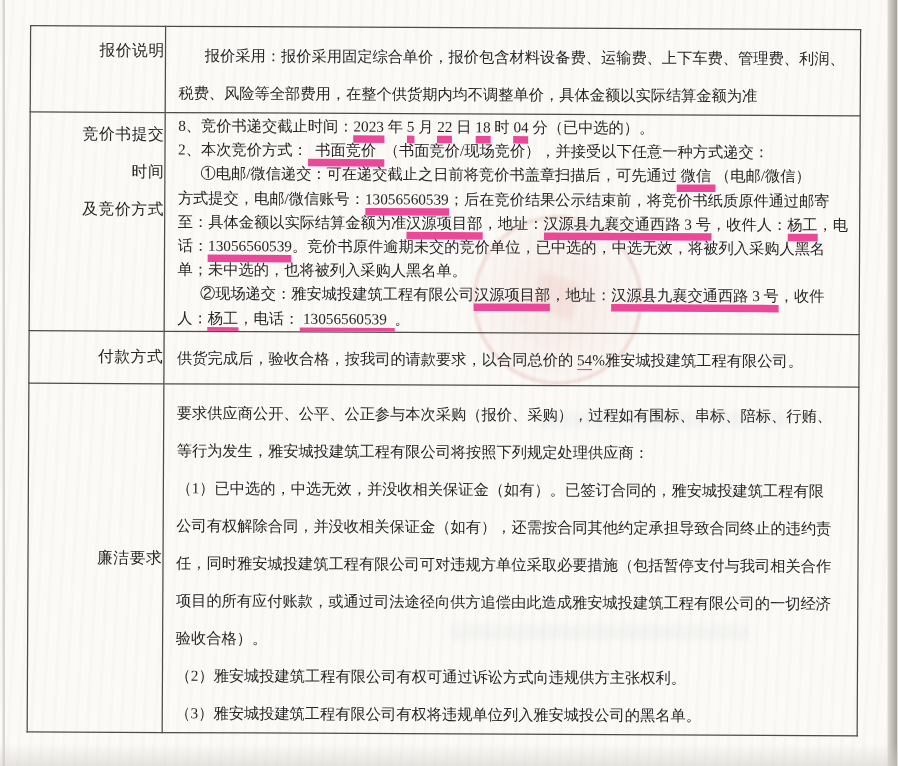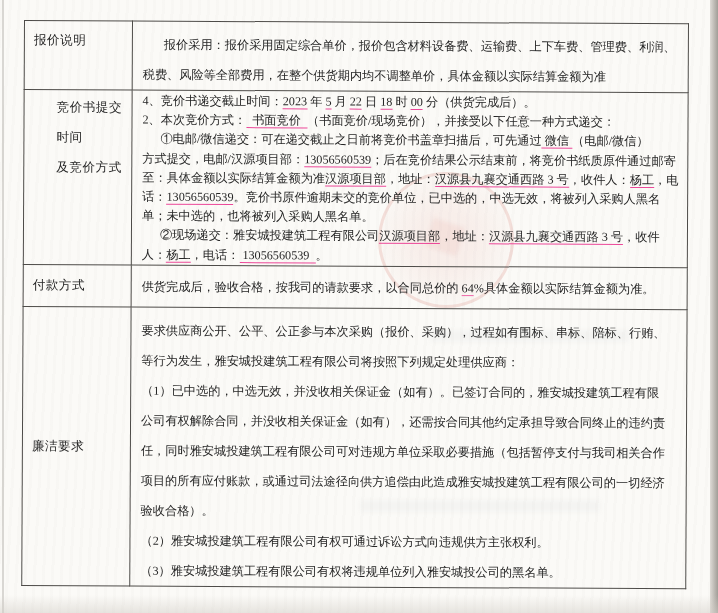--- a/index.html
+++ b/index.html
@@ -34,33 +34,33 @@
   }
   table.doc td{border:1px solid #4e4c49;padding:0;vertical-align:top;}
   col.c-label{width:108px;}
   col.c-content{width:556px;}
   tr.r-quote{height:69px;}
   tr.r-bid{height:175px;}
   tr.r-pay{height:42px;}
   tr.r-int{height:277px;}
 
   .label{padding-left:9px;font-size:12.6px;letter-spacing:0.5px;}
-  .label-line{display:block;}
+  .label-line{display:block;text-align:right;}
   .r-quote .label{padding-top:11px;}
   .r-bid .label{padding-top:2px;line-height:30px;margin-left:23px;}
   .r-pay td.label-cell,.r-pay td.content-cell{vertical-align:middle;}
   .r-int td.label-cell{vertical-align:middle;}
 
   .content{padding:0 6px 0 10px;font-size:12.2px;overflow:hidden;}
   .line{white-space:nowrap;}
   .r-quote .content{padding-top:8px;line-height:30px;}
   .r-bid .content{padding-top:1px;line-height:19.2px;}
   .r-pay .content{line-height:16px;}
   .r-int .content{padding-top:8px;line-height:30px;}
-  .u{border-bottom:1px solid #ec4899;}
+  .u{border-bottom:6px solid #ec4899;}
 </style>
 </head>
 <body>
 
 <div class="paper"></div>
 <div class="paper-texture"></div>
 <div class="stamp"></div>
 <div class="stamp-core"></div>
 <div class="ghost g1"></div>
 <div class="ghost g2"></div>
@@ -86,41 +86,41 @@
       </tr>
       <tr class="r-bid">
         <td class="label-cell">
           <div class="label">
             <span class="label-line">竞价书提交时间</span>
             <span class="label-line">及竞价方式</span>
           </div>
         </td>
         <td class="content-cell">
           <div class="content">
-            <div class="line"><span class="">4、竞价书递交截止时间：</span><span class="u">2023</span><span class=""> 年 </span><span class="u">5</span><span class=""> 月 </span><span class="u">22</span><span class=""> 日 </span><span class="u">18</span><span class=""> 时 </span><span class="u">00</span><span class=""> 分（供货完成后）。</span></div>
+            <div class="line"><span class="">8、竞价书递交截止时间：</span><span class="u">2023</span><span class=""> 年 </span><span class="u">5</span><span class=""> 月 </span><span class="u">22</span><span class=""> 日 </span><span class="u">18</span><span class=""> 时 </span><span class="u">04</span><span class=""> 分（已中选的）。</span></div>
             <div class="line"><span class="">2、本次竞价方式：</span><span class="u">&nbsp;&nbsp;书面竞价&nbsp;&nbsp;</span><span class="">（书面竞价/现场竞价），并接受以下任意一种方式递交：</span></div>
             <div class="line" style="text-indent: 18px;"><span class="">①电邮/微信递交：可在递交截止之日前将竞价书盖章扫描后，可先通过</span><span class="u">&nbsp;微信&nbsp;</span><span class="">（电邮/微信）</span></div>
-            <div class="line"><span class="">方式提交，电邮/汉源项目部：</span><span class="u">13056560539</span><span class="">；后在竞价结果公示结束前，将竞价书纸质原件通过邮寄</span></div>
+            <div class="line"><span class="">方式提交，电邮/微信账号：</span><span class="u">13056560539</span><span class="">；后在竞价结果公示结束前，将竞价书纸质原件通过邮寄</span></div>
             <div class="line"><span class="">至：具体金额以实际结算金额为准</span><span class="u">汉源项目部</span><span class="">，地址：</span><span class="u">汉源县九襄交通西路 3 号</span><span class="">，收件人：</span><span class="u">杨工</span><span class="">，电</span></div>
             <div class="line"><span class="">话：</span><span class="u">13056560539</span><span class="">。竞价书原件逾期未交的竞价单位，已中选的，中选无效，将被列入采购人黑名</span></div>
             <div class="line"><span class="">单；未中选的，也将被列入采购人黑名单。</span></div>
             <div class="line" style="text-indent: 18px;"><span class="">②现场递交：雅安城投建筑工程有限公司</span><span class="u">汉源项目部</span><span class="">，地址：</span><span class="u">汉源县九襄交通西路 3 号</span><span class="">，收件</span></div>
             <div class="line"><span class="">人：</span><span class="u">杨工</span><span class="">，电话：</span><span class="u">&nbsp;13056560539&nbsp;&nbsp;</span><span class="">。</span></div>
           </div>
         </td>
       </tr>
       <tr class="r-pay">
         <td class="label-cell">
           <div class="label">
             <span class="label-line">付款方式</span>
           </div>
         </td>
         <td class="content-cell">
           <div class="content">
-            <div class="line"><span class="">供货完成后，验收合格，按我司的请款要求，以合同总价的 </span><span class="u">64</span><span class="">%具体金额以实际结算金额为准。</span></div>
+            <div class="line"><span class="">供货完成后，验收合格，按我司的请款要求，以合同总价的 </span><span class="u">54</span><span class="">%雅安城投建筑工程有限公司。</span></div>
           </div>
         </td>
       </tr>
       <tr class="r-int">
         <td class="label-cell">
           <div class="label">
             <span class="label-line">廉洁要求</span>
           </div>
         </td>
         <td class="content-cell">

